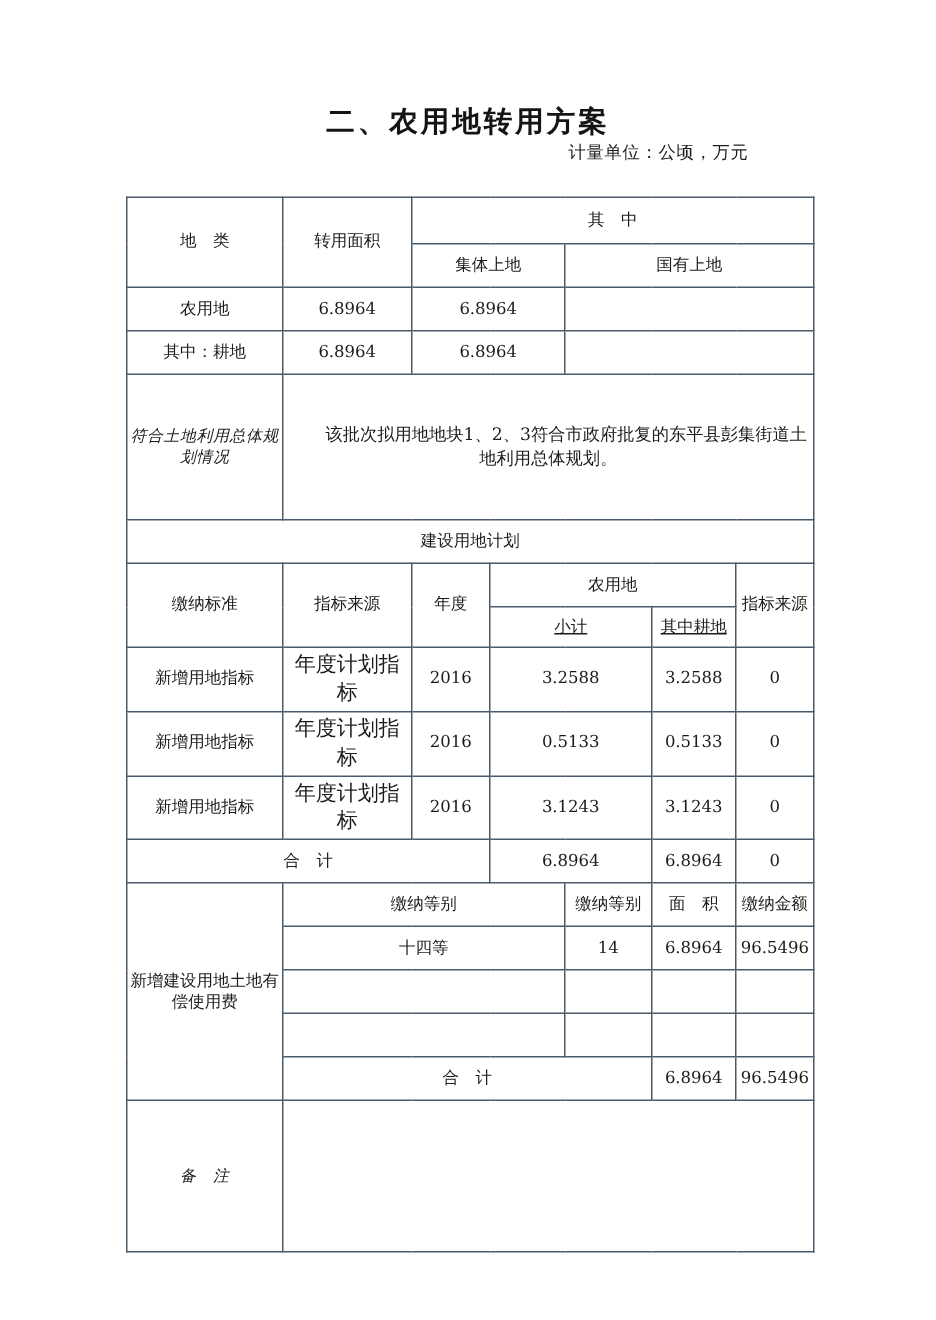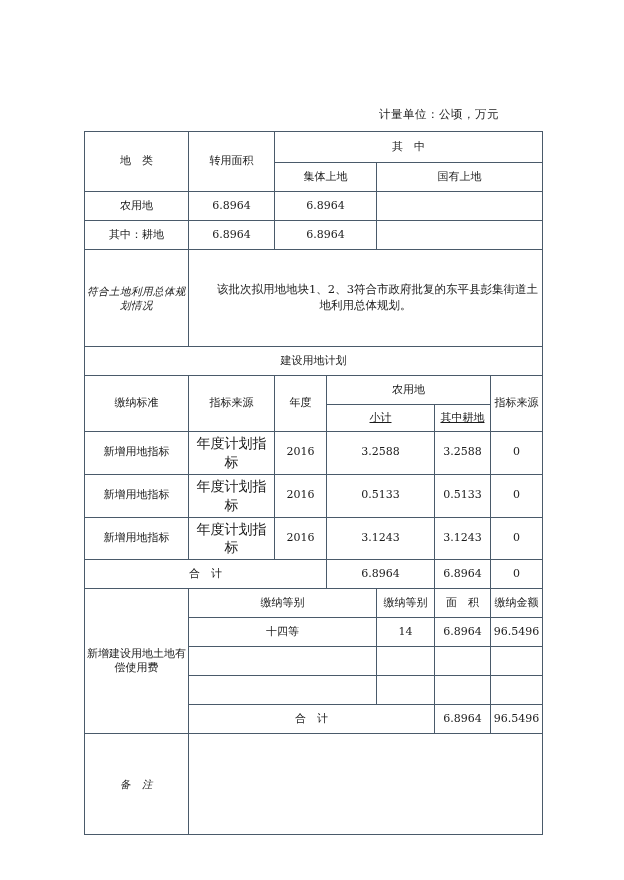--- a/index.html
+++ b/index.html
@@ -30,21 +30,21 @@
     text-align: center;
     font-family: "DejaVu Serif", "Liberation Serif", serif;
     font-size: 19px;
     font-weight: bold;
     letter-spacing: 2px;
     color: #141414;
   }
   .unit-line {
     position: absolute;
     right: 125px;
-    top: 107px;
+    top: 94px;
     font-size: 11.5px;
     font-family: Liberation Sans, sans-serif;
     color: #1d1d1d;
     letter-spacing: 0.5px;
   }
   table.main {
     position: absolute;
     left: 84px;
     top: 131px;
     width: 458px;
@@ -91,20 +91,21 @@
   .small {
     font-size: 14px;
     line-height: 1.3;
   }
 </style>
 </head>
 <body>
 
 <div class="page">
 
+  <div class="doc-title">二、农用地转用方案</div>
   <div class="unit-line">计量单位：公顷，万元</div>
 
   <table class="main">
     <colgroup>
       <col style="width:104px">
       <col style="width:86px">
       <col style="width:52px">
       <col style="width:50px">
       <col style="width:58px">
       <col style="width:56px">

